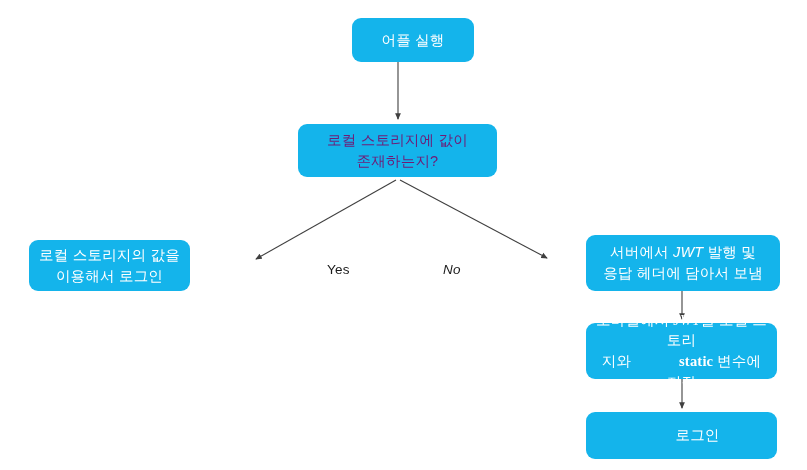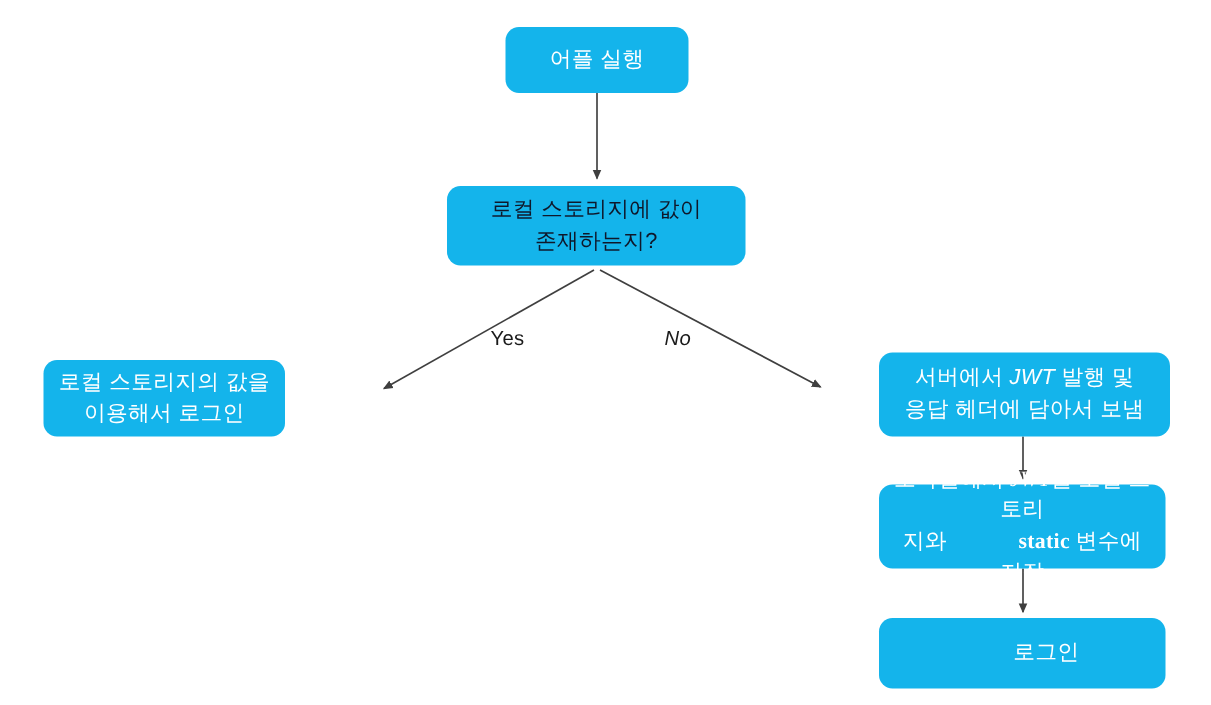--- a/index.html
+++ b/index.html
@@ -41,20 +41,21 @@
     letter-spacing: 0.2px;
     padding: 4px 8px;
     white-space: pre-line;
   }
   .edge-label {
     position: absolute;
     color: #1a1a1a;
     font-size: 13.5px;
     letter-spacing: 0.2px;
     white-space: nowrap;
+    margin-top: 44px;
   }
   .ital { font-style: italic; }
   .bold { font-weight: bold; margin-left: 44px; }
 </style>
 </head>
 <body>
 
 <div id="canvas">
 
   <svg id="edges" viewBox="0 0 807 470" xmlns="http://www.w3.org/2000/svg">
@@ -66,22 +67,22 @@
     <g id="edge-lines">
         <polyline points="398,62 398,119" fill="none" stroke="#3f3f3f" stroke-width="1.1" marker-end="url(#arrowhead)"></polyline>
         <polyline points="396,180 256,259" fill="none" stroke="#3f3f3f" stroke-width="1.1" marker-end="url(#arrowhead)"></polyline>
         <polyline points="400,180 547,258" fill="none" stroke="#3f3f3f" stroke-width="1.1" marker-end="url(#arrowhead)"></polyline>
         <polyline points="682,291 682,319" fill="none" stroke="#3f3f3f" stroke-width="1.1" marker-end="url(#arrowhead)"></polyline>
         <polyline points="682,379 682,408" fill="none" stroke="#3f3f3f" stroke-width="1.1" marker-end="url(#arrowhead)"></polyline>
       </g>
   </svg>
 
   <div id="nodes-layer">
-      <div class="node" style="left: 337px; top: 18px; width: 122px; height: 44px; background: rgb(20, 180, 235); color: rgb(255, 255, 255);"><div>어플 실행</div></div>
-      <div class="node" style="left: 298px; top: 124px; width: 199px; height: 53px; background: rgb(20, 180, 235); color: #0f172a;"><div>로컬 스토리지에 값이
+      <div class="node" style="left: 352px; top: 18px; width: 122px; height: 44px; background: rgb(20, 180, 235); color: rgb(255, 255, 255);"><div>어플 실행</div></div>
+      <div class="node" style="left: 298px; top: 124px; width: 199px; height: 53px; background: rgb(20, 180, 235); color: #701a75;"><div>로컬 스토리지에 값이
 존재하는지?</div></div>
       <div class="node" style="left: 29px; top: 240px; width: 161px; height: 51px; background: rgb(20, 180, 235); color: rgb(255, 255, 255);"><div>로컬 스토리지의 값을
 이용해서 로그인</div></div>
       <div class="node" style="left: 586px; top: 235px; width: 194px; height: 56px; background: rgb(20, 180, 235); color: rgb(255, 255, 255);"><div><span>서버에서 </span><span class="ital">JWT</span><span> 발행 및
 응답 헤더에 담아서 보냄</span></div></div>
       <div class="node" style="left: 586px; top: 323px; width: 191px; height: 56px; background: rgb(20, 180, 235); color: rgb(255, 255, 255); font-family: Liberation Serif, serif;"><div><span>모바일에서 </span><span class="ital">JWT</span><span>를 로컬 스토리
 지와 </span><span class="bold">static</span><span> 변수에 저장</span></div></div>
       <div class="node" style="left: 586px; top: 412px; width: 191px; height: 47px; background: rgb(20, 180, 235); color: rgb(255, 255, 255); padding-left: 40px;"><div>로그인</div></div>
     </div>
   <div id="labels-layer">

